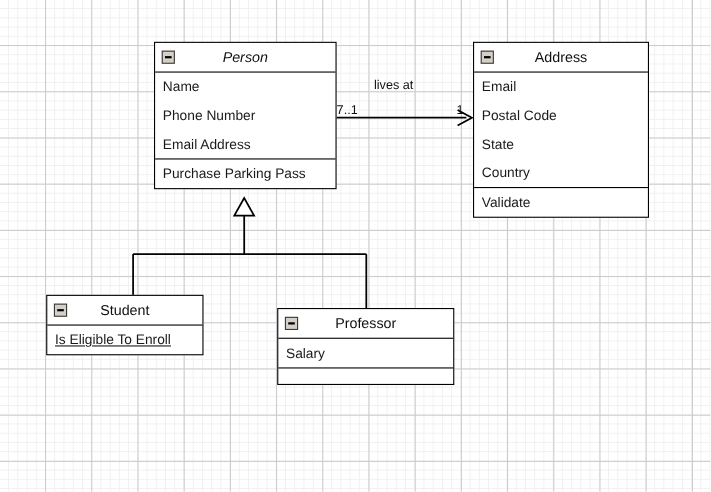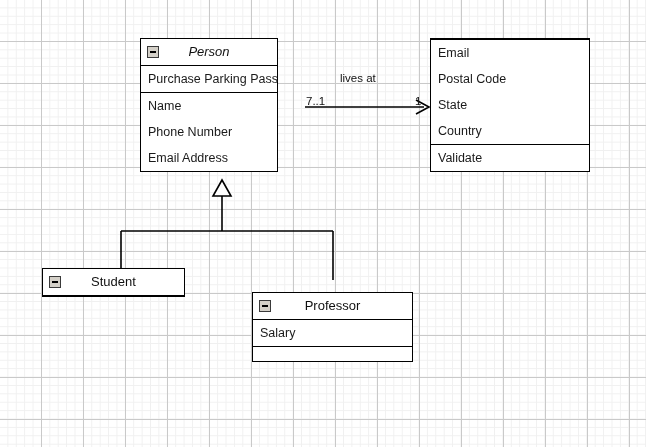--- a/index.html
+++ b/index.html
@@ -119,44 +119,48 @@
     <line x1="222" y1="196" x2="222" y2="231" stroke="#000000" stroke-width="1.6"></line>
     <line x1="121" y1="231" x2="333" y2="231" stroke="#000000" stroke-width="1.6"></line>
     <line x1="121" y1="231" x2="121" y2="284" stroke="#000000" stroke-width="1.6"></line>
     <line x1="333" y1="231" x2="333" y2="280" stroke="#000000" stroke-width="1.6"></line>
   </svg>
 
   <div class="assoc-label" style="left:306px; top:95px;">7..1</div>
   <div class="assoc-label" style="left:340px; top:72px;">lives at</div>
   <div class="assoc-label" style="left:415px; top:95px;">1</div>
 
-  <div class="uml-class" style="left:140px; top:38px; width:138px;">
+  <div class="uml-class" style="left:140px; top:38px; width:166px;">
     <div class="class-title abstract">
       <span class="collapse-icon"></span>
       <span>Person</span>
     </div>
     <div class="compartment divided">
       <div class="member">
+        <span>Name</span>
+      </div>
+      <div class="member">
+        <span>Phone Number</span>
+      </div>
+      <div class="member">
+        <span>Email Address</span>
+      </div>
+    </div>
+    <div class="compartment divided">
+      <div class="member">
         <span>Purchase Parking Pass</span>
       </div>
     </div>
-    <div class="compartment divided">
-      <div class="member">
-        <span>Name</span>
-      </div>
-      <div class="member">
-        <span>Phone Number</span>
-      </div>
-      <div class="member">
-        <span>Email Address</span>
-      </div>
-    </div>
   </div>
 
   <div class="uml-class" style="left:430px; top:38px; width:160px;">
+    <div class="class-title">
+      <span class="collapse-icon"></span>
+      <span>Address</span>
+    </div>
     <div class="compartment divided">
       <div class="member">
         <span>Email</span>
       </div>
       <div class="member">
         <span>Postal Code</span>
       </div>
       <div class="member">
         <span>State</span>
       </div>
@@ -170,24 +174,27 @@
       </div>
     </div>
   </div>
 
   <div class="uml-class" style="left:42px; top:268px; width:143px;">
     <div class="class-title">
       <span class="collapse-icon"></span>
       <span>Student</span>
     </div>
     <div class="compartment divided">
-    </div>
-  </div>
-
-  <div class="uml-class" style="left:252px; top:292px; width:161px;">
+      <div class="member static-member">
+        <span>Is Eligible To Enroll</span>
+      </div>
+    </div>
+  </div>
+
+  <div class="uml-class" style="left:252px; top:280px; width:161px;">
     <div class="class-title">
       <span class="collapse-icon"></span>
       <span>Professor</span>
     </div>
     <div class="compartment divided">
       <div class="member">
         <span>Salary</span>
       </div>
     </div>
     <div class="compartment divided">

